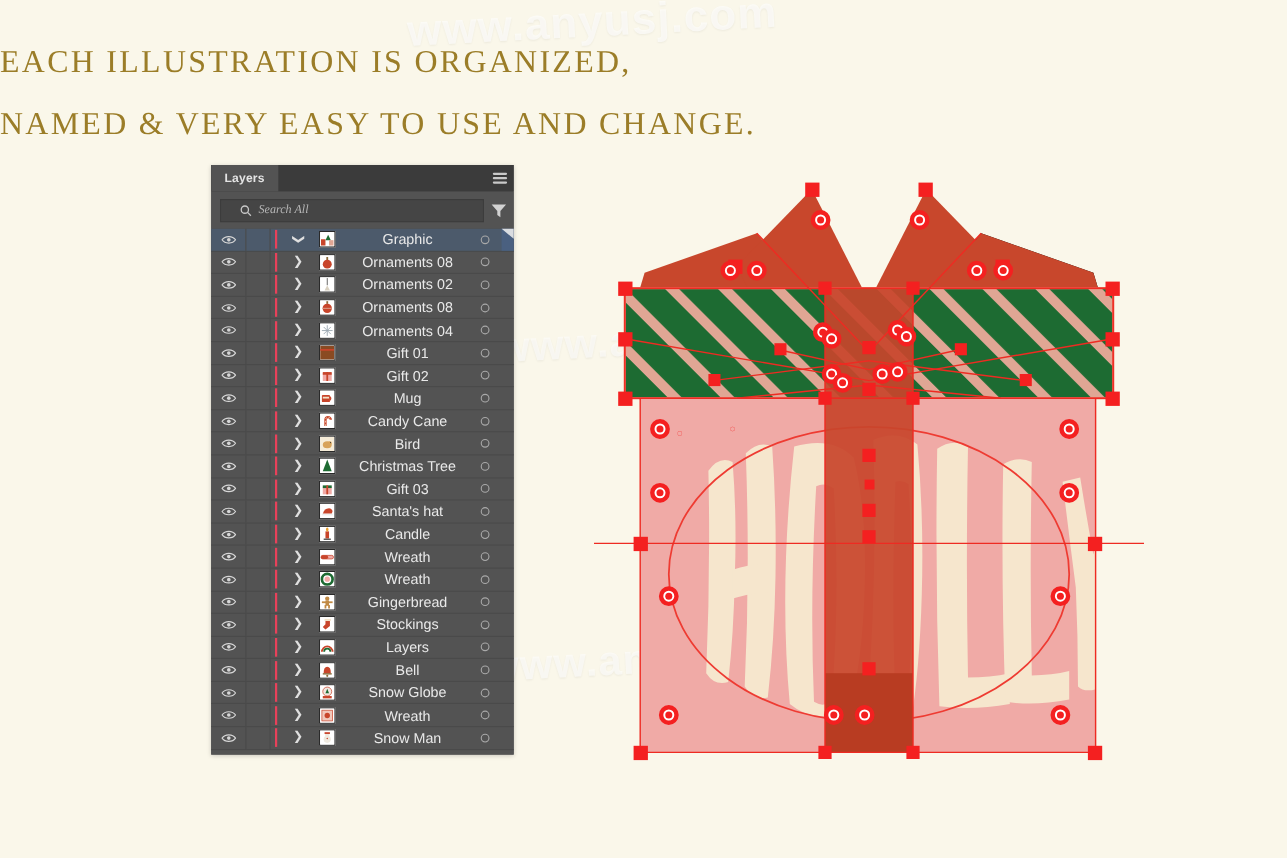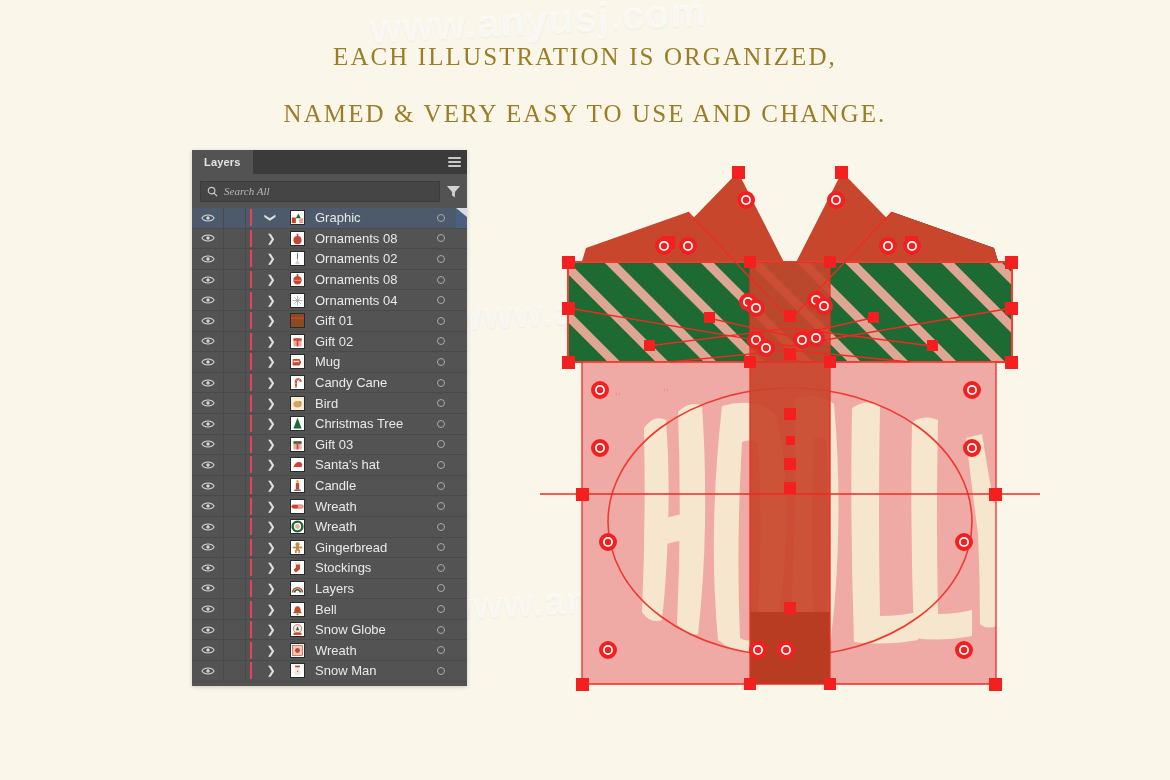--- a/index.html
+++ b/index.html
@@ -28,39 +28,40 @@
   .wm-top    { top: -2px;  left: 370px; font-size: 40px; transform: rotate(-3deg); }
   .wm-mid    { top: 288px; left: 452px; font-size: 38px; transform: rotate(-3deg); color: rgba(255,255,255,0.55); }
   .wm-bottom { top: 578px; left: 442px; font-size: 38px; transform: rotate(-3deg); color: rgba(255,255,255,0.58); }
 
   
   .headline {
     position: absolute;
     top: 42px;
     left: 0;
     width: 1170px;
-    text-align: center;
+    text-align: left;
     color: #9b7d28;
     font-family: "Liberation Serif", serif;
-    font-size: 25px;
+    font-size: 29px;
     letter-spacing: 2.1px;
     line-height: 29px;
     z-index: 3;
   }
   .headline .l2 { display: block; margin-top: 28px; }
 
   
   .layers-panel {
     position: absolute;
     left: 192px;
     top: 150px;
     width: 275px;
     background: #535353;
     z-index: 5;
     box-shadow: 0 1px 4px rgba(0,0,0,0.18);
+    text-align: center;
   }
 
   .panel-tabbar {
     height: 24px;
     background: #3b3b3b;
     display: flex;
     align-items: stretch;
     position: relative;
   }
   .panel-tab {
@@ -94,21 +95,21 @@
     padding: 0 6px 0 8px;
     gap: 6px;
   }
   .search-field {
     flex: 1;
     height: 21px;
     background: #454545;
     border: 1px solid #3c3c3c;
     display: flex;
     align-items: center;
-    padding: 0 6px;
+    padding: 0 17px;
     gap: 6px;
   }
   .search-icon { width: 11px; height: 11px; flex: none; }
   .search-icon circle, .search-icon line { stroke: #c8c8c8; fill: none; stroke-width: 1.3; }
   .search-placeholder {
     color: #b6b6b6;
     font-size: 11px;
     font-style: italic;
     font-family: "Liberation Serif", serif;
   }

